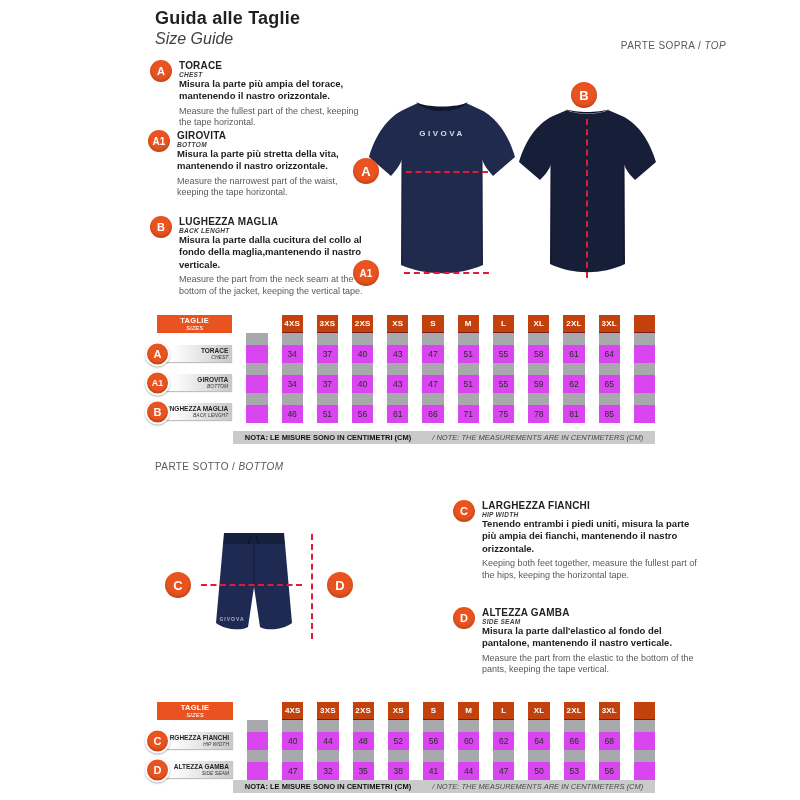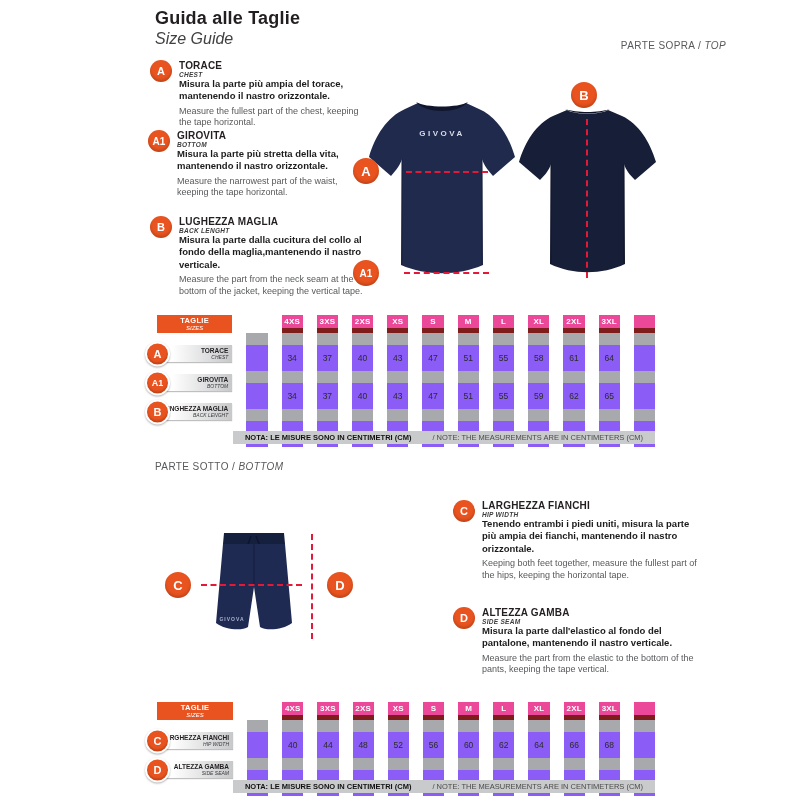--- a/index.html
+++ b/index.html
@@ -54,25 +54,25 @@
   #marker-b{left:571px;top:82px}
   #marker-c{left:165px;top:572px}
   #marker-d{left:327px;top:572px}
 
   
   .size-table{position:absolute;left:145px;width:510px;display:flex;gap:14px}
   #table-top{top:315px}
   #table-bottom{top:702px}
   .col{flex:1;display:flex;flex-direction:column;background:#A7A9AC}
   .col.label-col{flex:0 0 86px;background:transparent}
-  .h-cell{height:18px;background:#ec4899;border-bottom:5px solid #7f1d1d;color:#fff;font-weight:bold;
+  .h-cell{height:18px;background:#c2410c;border-bottom:1px solid #7f1d1d;color:#fff;font-weight:bold;
           font-size:8px;display:flex;align-items:center;justify-content:center;letter-spacing:.2px}
   .h-cell.blank{background:#fff;border-bottom:none}
   .gap{height:12px}
-  .val{height:26px;background:#8b5cf6;display:flex;align-items:center;justify-content:center;
+  .val{height:18px;background:#d946ef;display:flex;align-items:center;justify-content:center;
        font-size:8.5px;color:#2b2b2b}
   .taglie{height:18px;margin-left:12px;background:#E8531F;color:#fff;text-align:center;
           display:flex;flex-direction:column;justify-content:center;line-height:1.1}
   .taglie .a{font-size:7.5px;font-weight:bold;letter-spacing:.3px}
   .taglie .b{font-size:6px;font-style:italic}
   .lgap{height:12px}
   .lrow{height:17px;position:relative;display:flex;align-items:center}
   .marker-sm{position:absolute;left:0;top:50%;transform:translateY(-50%);width:25px;height:25px;
              border-radius:50%;background:#E8531F;border:2px solid #fff;
              box-shadow:0 1px 2px rgba(0,0,0,.3), inset 0 -2px 2px rgba(0,0,0,.18);
@@ -82,21 +82,21 @@
   .lstrip{margin-left:16px;flex:1;height:100%;background:linear-gradient(to right,#ffffff 15%,#c7c8ca);
           box-shadow:0 1px 1px rgba(0,0,0,.25);display:flex;flex-direction:column;justify-content:center;
           text-align:right;padding-right:4px}
   .lstrip .n1{font-size:6.5px;font-weight:bold;line-height:1.2;white-space:nowrap}
   .lstrip .n2{font-size:5px;font-style:italic;line-height:1.2;color:#3a3a3a}
 
   
   .note{position:absolute;left:233px;width:422px;height:13px;background:#C9CACC;
         display:flex;align-items:center;justify-content:center;gap:21px;font-size:7.5px;white-space:nowrap}
   .note .nb{font-weight:bold;color:#111}
-  .note .ni{color:#4a4a4a}
+  .note .ni{font-style:italic;color:#4a4a4a}
   #note-top{top:431px}
   #note-bottom{top:780px}
 </style>
 </head>
 <body>
 
 <div class="page">
 
   <div class="title">
     <div class="t1">Guida alle Taglie</div>

